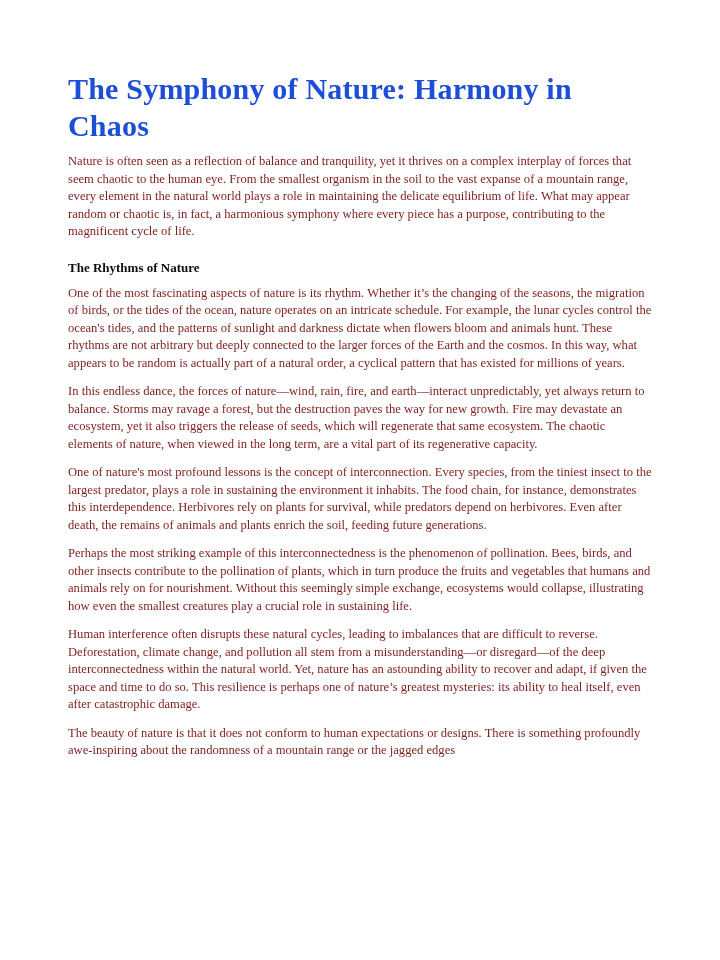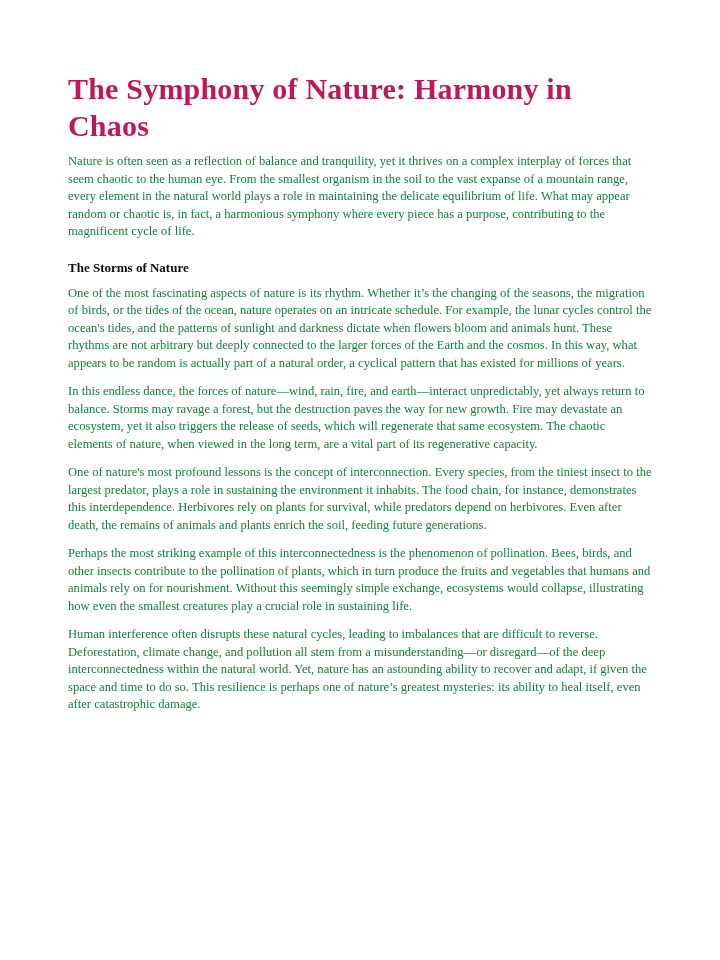--- a/index.html
+++ b/index.html
@@ -19,29 +19,29 @@
     height: 960px;
     background: #ffffff;
     padding: 70px 68px 30px 68px;
   }
   .doc-title {
     margin: 0 0 9px 0;
     font-family: "Liberation Serif", serif;
     font-weight: 700;
     font-size: 30px;
     line-height: 37px;
-    color: #be185d;
+    color: #1d4ed8;
     letter-spacing: 0.2px;
   }
   .para {
     margin: 4px 0 11px 0;
     font-family: "Liberation Serif", serif;
     font-size: 12.6px;
     line-height: 17.5px;
-    color: #15803d;
+    color: #7f1d1d;
     text-align: left;
   }
   .section-heading {
     margin: 19px 0 9px 0;
     font-family: "Liberation Serif", serif;
     font-weight: 700;
     font-size: 13px;
     line-height: 16px;
     color: #0d0d0d;
   }
@@ -50,27 +50,28 @@
 </head>
 <body>
 
 <div class="page">
 
   <h1 class="doc-title">The Symphony of Nature: Harmony in Chaos</h1>
 
   <p class="para">Nature is often seen as a reflection of balance and tranquility, yet it thrives on a complex interplay of forces that seem chaotic to the human eye. From the smallest organism in the soil to the vast expanse of a mountain range, every element in the natural world plays a role in maintaining the delicate equilibrium of life. What may appear random or chaotic is, in fact, a harmonious symphony where every piece has a purpose, contributing to the magnificent cycle of life.</p>
 
   <section>
-    <h2 class="section-heading">The Storms of Nature</h2>
+    <h2 class="section-heading">The Rhythms of Nature</h2>
     <p class="para">One of the most fascinating aspects of nature is its rhythm. Whether it’s the changing of the seasons, the migration of birds, or the tides of the ocean, nature operates on an intricate schedule. For example, the lunar cycles control the ocean's tides, and the patterns of sunlight and darkness dictate when flowers bloom and animals hunt. These rhythms are not arbitrary but deeply connected to the larger forces of the Earth and the cosmos. In this way, what appears to be random is actually part of a natural order, a cyclical pattern that has existed for millions of years.</p>
     <p class="para">In this endless dance, the forces of nature—wind, rain, fire, and earth—interact unpredictably, yet always return to balance. Storms may ravage a forest, but the destruction paves the way for new growth. Fire may devastate an ecosystem, yet it also triggers the release of seeds, which will regenerate that same ecosystem. The chaotic elements of nature, when viewed in the long term, are a vital part of its regenerative capacity.</p>
   </section>
 
   <section>
     <p class="para">One of nature's most profound lessons is the concept of interconnection. Every species, from the tiniest insect to the largest predator, plays a role in sustaining the environment it inhabits. The food chain, for instance, demonstrates this interdependence. Herbivores rely on plants for survival, while predators depend on herbivores. Even after death, the remains of animals and plants enrich the soil, feeding future generations.</p>
     <p class="para">Perhaps the most striking example of this interconnectedness is the phenomenon of pollination. Bees, birds, and other insects contribute to the pollination of plants, which in turn produce the fruits and vegetables that humans and animals rely on for nourishment. Without this seemingly simple exchange, ecosystems would collapse, illustrating how even the smallest creatures play a crucial role in sustaining life.</p>
     <p class="para">Human interference often disrupts these natural cycles, leading to imbalances that are difficult to reverse. Deforestation, climate change, and pollution all stem from a misunderstanding—or disregard—of the deep interconnectedness within the natural world. Yet, nature has an astounding ability to recover and adapt, if given the space and time to do so. This resilience is perhaps one of nature’s greatest mysteries: its ability to heal itself, even after catastrophic damage.</p>
   </section>
 
   <section class="last">
+    <p class="para">The beauty of nature is that it does not conform to human expectations or designs. There is something profoundly awe-inspiring about the randomness of a mountain range or the jagged edges</p>
   </section>
 
 </div>
 
 </body></html>

